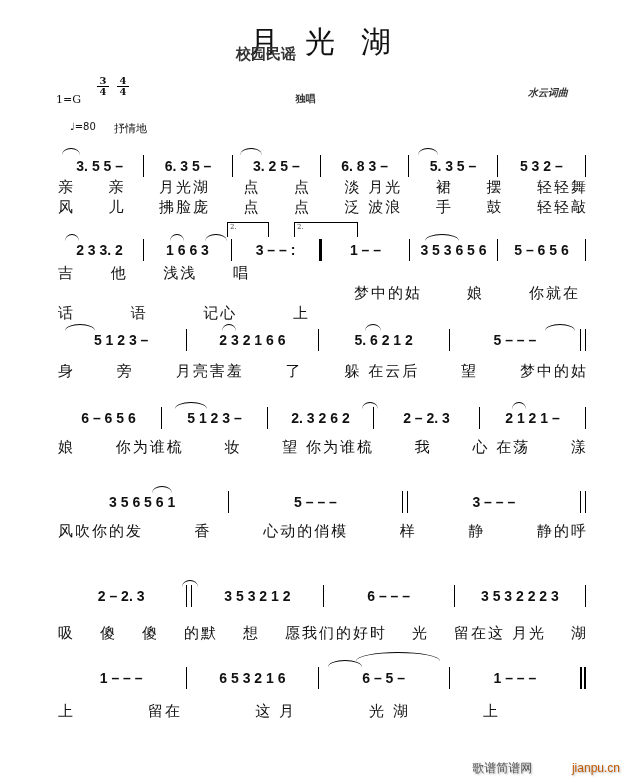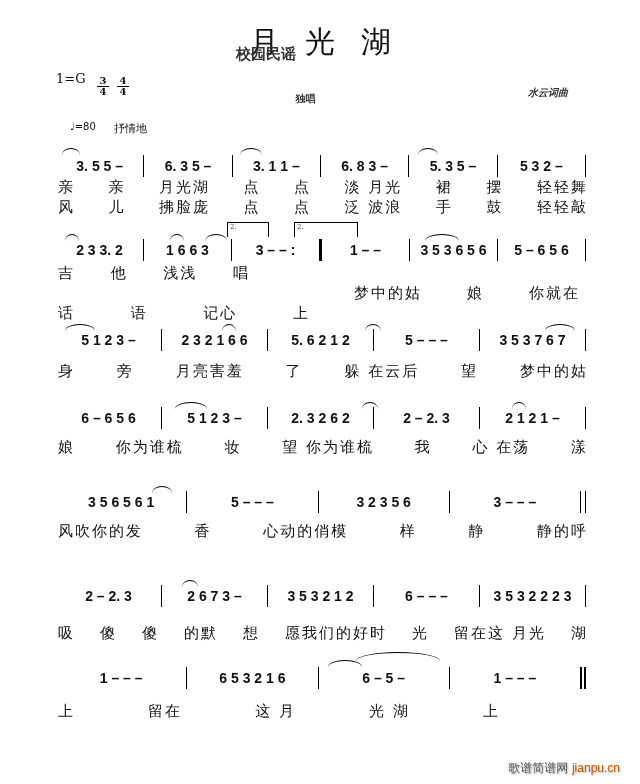--- a/index.html
+++ b/index.html
@@ -4,40 +4,40 @@
 <style>
   html, body { margin: 0; padding: 0; background: #ffffff; }
   body { width: 640px; height: 784px; position: relative; overflow: hidden;
          font-family: "DejaVu Sans", "Liberation Sans", sans-serif; color: #111; }
   .abs { position: absolute; }
   .title { left: 0; width: 640px; top: 22px; text-align: center; font-size: 30px;
            letter-spacing: 26px; font-weight: normal; text-indent: 26px; }
   .subtitle { left: 0; width: 532px; top: 45px; text-align: center; font-size: 15px; font-weight: bold; color:#333; }
   .performer { left: 0; width: 611px; top: 92px; text-align: center; font-size: 10px; font-weight: bold; color:#333; }
   .credits { right: 72px; top: 86px; font-size: 10px; font-weight: bold; color:#333;font-style:italic; }
-  .key { left: 56px; top: 71px; font-family: "DejaVu Serif", serif; font-size: 13px; }
+  .key { left: 56px; top: 93px; font-family: "DejaVu Serif", serif; font-size: 11px; }
   .ts { top: 76px; font-family: "DejaVu Serif", serif; font-weight: bold; font-size: 10px; line-height: 10px; text-align:center; width: 12px; }
   .ts .line { border-top: 1px solid #000; }
   .tempo { left: 70px; top: 121px; font-size: 10px; }
   .expr { left: 114px; top: 121px; font-size: 11px; }
 
   .row { position: absolute; left: 0; width: 640px; }
   .notes { position: absolute; left: 58px; right: 52px; height: 24px; display: flex; align-items: center;
            font-family: "Liberation Sans", sans-serif; font-weight: bold; font-size: 14px; }
   .measure { flex: 1; display: flex; justify-content: space-around; align-items: center; height: 24px; position: relative; }
   .bar { width: 1px; height: 22px; background: #000; margin: 0 2px; }
   .bar.end { width: 2px; box-shadow: 4px 0 0 -0px #000; margin-right: 6px; }
   .bar.repeat { width: 3px; }
   .lyric { position: absolute; left: 58px; right: 52px; font-size: 15px; display: flex; justify-content: space-between; letter-spacing: 2px; }
   .lyric span { white-space: pre; }
   .volta { position: absolute; height: 14px; border-top: 1px solid #000; border-left: 1px solid #000; border-right: 1px solid #000;
            font-family: "DejaVu Serif", serif; font-size: 7px; padding-left: 2px; color: #444; }
   .slur { position: absolute; border-top: 1.2px solid #000; border-radius: 50% 50% 0 0 / 100% 100% 0 0; height: 6px; }
   .watermark { right: 20px; top: 760px; font-size: 12px; color: #555; text-shadow: 1px 1px 2px #aaa; }
-  .watermark .en { color: #c05a00; font-family: "Liberation Sans", sans-serif; }
+  .watermark .en { color: #c05a00; font-family: "Liberation Sans", sans-serif; margin-left: 36px; }
 </style>
 </head>
 <body>
 
 <div class="abs title">月光湖</div>
 <div class="abs subtitle">校园民谣</div>
 <div class="abs performer">独唱</div>
 <div class="abs credits">水云词曲</div>
 <div class="abs key">1=G</div>
 <div class="abs ts" style="left:97px">
@@ -53,21 +53,21 @@
 
 <div class="row" style="top:152px">
   <div class="slur" style="left:62px; width:18px; top:-4px;"></div>
   <div class="slur" style="left:240px; width:22px; top:-4px;"></div>
   <div class="slur" style="left:418px; width:20px; top:-4px;"></div>
   <div class="notes" style="top:2px">
     <div class="measure">3. 5 5 –</div>
       <div class="bar"></div>
     <div class="measure">6. 3 5 –</div>
       <div class="bar"></div>
-    <div class="measure">3. 1 1 –</div>
+    <div class="measure">3. 2 5 –</div>
       <div class="bar"></div>
     <div class="measure">6. 8 3 –</div>
       <div class="bar"></div>
     <div class="measure">5. 3 5 –</div>
       <div class="bar"></div>
     <div class="measure">5 3 2 –</div>
       <div class="bar"></div>
   </div>
   <div class="lyric" style="top:26px">
     <span>亲</span>
@@ -141,21 +141,20 @@
   <div class="slur" style="left:545px; width:30px; top:-4px;"></div>
   <div class="notes" style="top:0px">
     <div class="measure">5 1 2 3 –</div>
       <div class="bar"></div>
     <div class="measure">2 3 2 1 6 6</div>
       <div class="bar"></div>
     <div class="measure">5. 6 2 1 2</div>
       <div class="bar"></div>
     <div class="measure">5 – – –</div>
       <div class="bar"></div>
-    <div class="measure">3 5 3 7 6 7</div>
       <div class="bar"></div>
   </div>
   <div class="lyric" style="top:34px">
     <span>身</span>
     <span>旁</span>
     <span>月亮害羞</span>
     <span>了</span>
     <span>躲 在云后</span>
     <span>望</span>
     <span>梦中的姑</span>
@@ -189,42 +188,40 @@
   </div>
 </div>
 
 <div class="row" style="top:490px">
   <div class="slur" style="left:152px; width:20px; top:-4px;"></div>
   <div class="notes" style="top:0px">
     <div class="measure">3 5 6 5 6 1</div>
       <div class="bar"></div>
     <div class="measure">5 – – –</div>
       <div class="bar"></div>
-    <div class="measure">3 2 3 5 6</div>
       <div class="bar"></div>
     <div class="measure">3 – – –</div>
       <div class="bar"></div>
       <div class="bar"></div>
   </div>
   <div class="lyric" style="top:32px">
     <span>风吹你的发</span>
     <span>香</span>
     <span>心动的俏模</span>
     <span>样</span>
     <span>静</span>
     <span>静的呼</span>
   </div>
 </div>
 
 <div class="row" style="top:584px">
   <div class="slur" style="left:182px; width:16px; top:-4px;"></div>
   <div class="notes" style="top:0px">
     <div class="measure">2 – 2. 3</div>
       <div class="bar"></div>
-    <div class="measure">2 6 7 3 –</div>
       <div class="bar"></div>
     <div class="measure">3 5 3 2 1 2</div>
       <div class="bar"></div>
     <div class="measure">6 – – –</div>
       <div class="bar"></div>
     <div class="measure">3 5 3 2 2 2 3</div>
       <div class="bar"></div>
   </div>
   <div class="lyric" style="top:40px">
     <span>吸</span>

